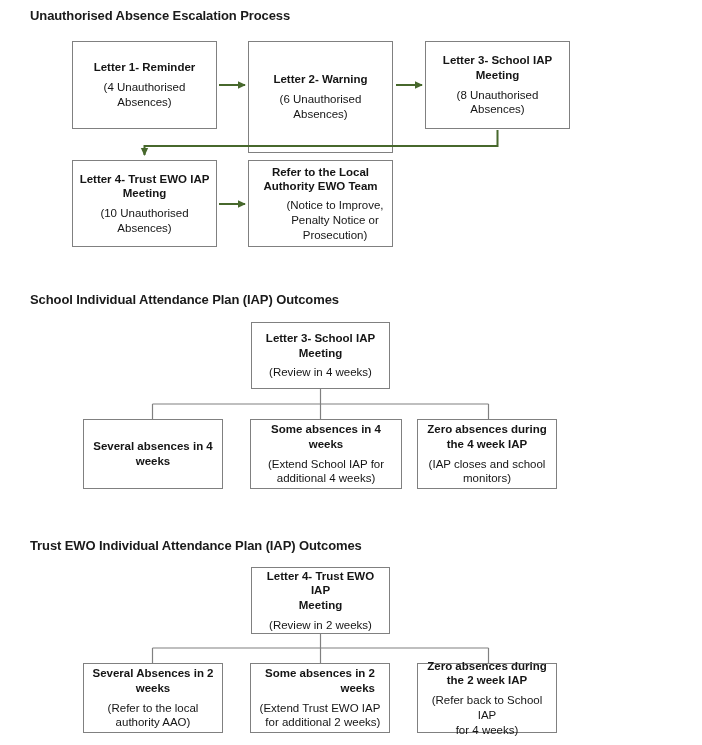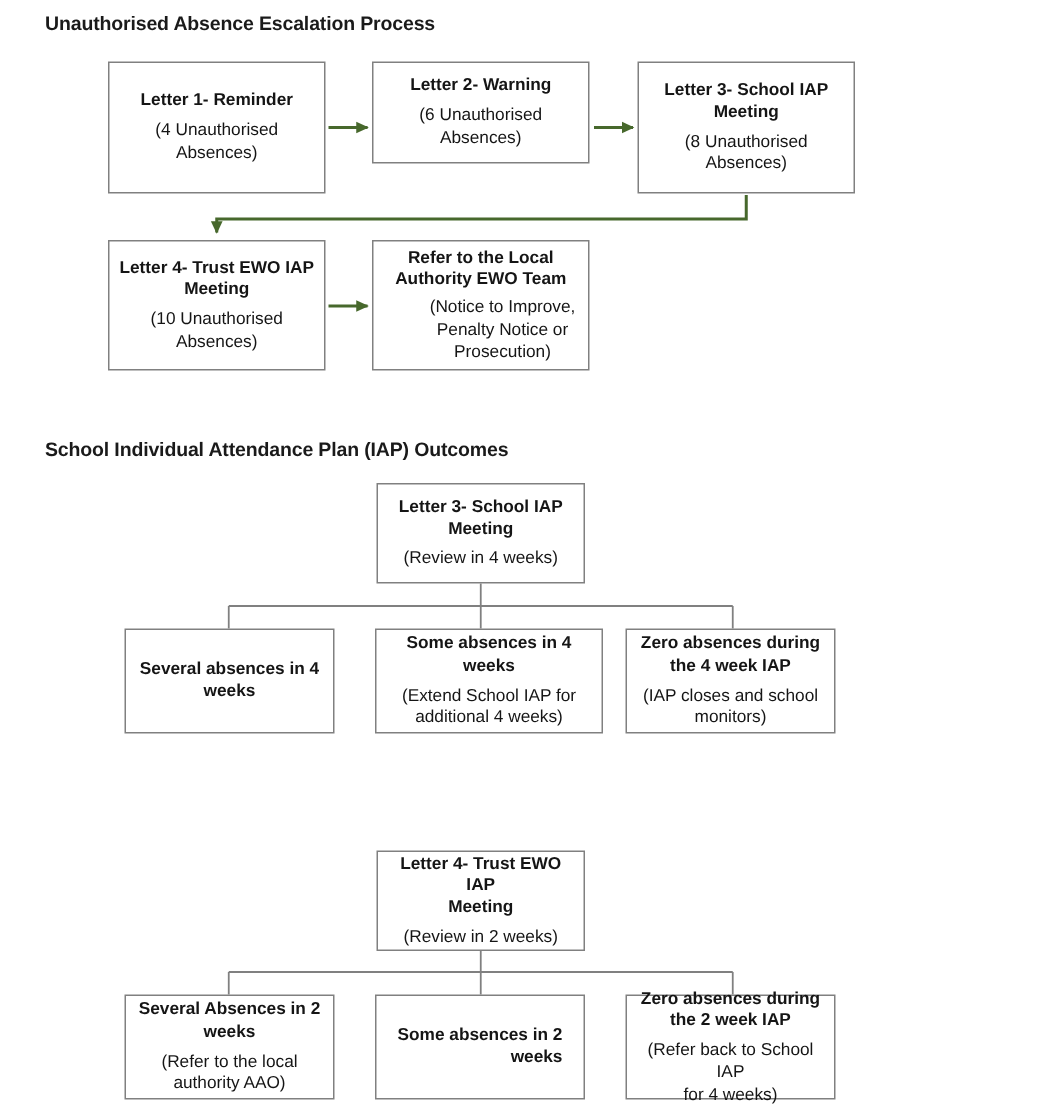--- a/index.html
+++ b/index.html
@@ -70,21 +70,21 @@
 <div class="canvas">
 
   <div class="section-title" style="left:30px; top:8px;">Unauthorised Absence Escalation Process</div>
 
   <div class="node" style="left:72px; top:41px; width:145px; height:88px;">
     <div class="hd">Letter 1- Reminder</div>
     <div class="sb">(4 Unauthorised
 Absences)</div>
   </div>
 
-  <div class="node" style="left:248px; top:41px; width:145px; height:68px;">
+  <div class="node" style="left:248px; top:41px; width:145px; height:112px;">
     <div class="hd">Letter 2- Warning</div>
     <div class="sb">(6 Unauthorised
 Absences)</div>
   </div>
 
   <div class="node" style="left:425px; top:41px; width:145px; height:88px;">
     <div class="hd">Letter 3- School IAP
 Meeting</div>
     <div class="sb">(8 Unauthorised
 Absences)</div>
@@ -125,37 +125,40 @@
 additional 4 weeks)</div>
   </div>
 
   <div class="node" style="left:417px; top:419px; width:140px; height:70px;">
     <div class="hd">Zero absences during
 the 4 week IAP</div>
     <div class="sb">(IAP closes and school
 monitors)</div>
   </div>
 
+  <div class="section-title" style="left:30px; top:538px;">Trust EWO Individual Attendance Plan (IAP) Outcomes</div>
 
   <div class="node" style="left:251px; top:567px; width:139px; height:67px;">
     <div class="hd">Letter 4- Trust EWO IAP
 Meeting</div>
     <div class="sb">(Review in 2 weeks)</div>
   </div>
 
   <div class="node" style="left:83px; top:663px; width:140px; height:70px;">
     <div class="hd">Several Absences in 2
 weeks</div>
     <div class="sb">(Refer to the local
 authority AAO)</div>
   </div>
 
   <div class="node" style="left:250px; top:663px; width:140px; height:70px;text-align:right;">
     <div class="hd">Some absences in 2
 weeks</div>
+    <div class="sb">(Extend Trust EWO IAP
+for additional 2 weeks)</div>
   </div>
 
   <div class="node" style="left:417px; top:663px; width:140px; height:70px;">
     <div class="hd">Zero absences during
 the 2 week IAP</div>
     <div class="sb">(Refer back to School IAP
 for 4 weeks)</div>
   </div>
 
   <svg class="arrows" viewBox="0 0 702 745">

